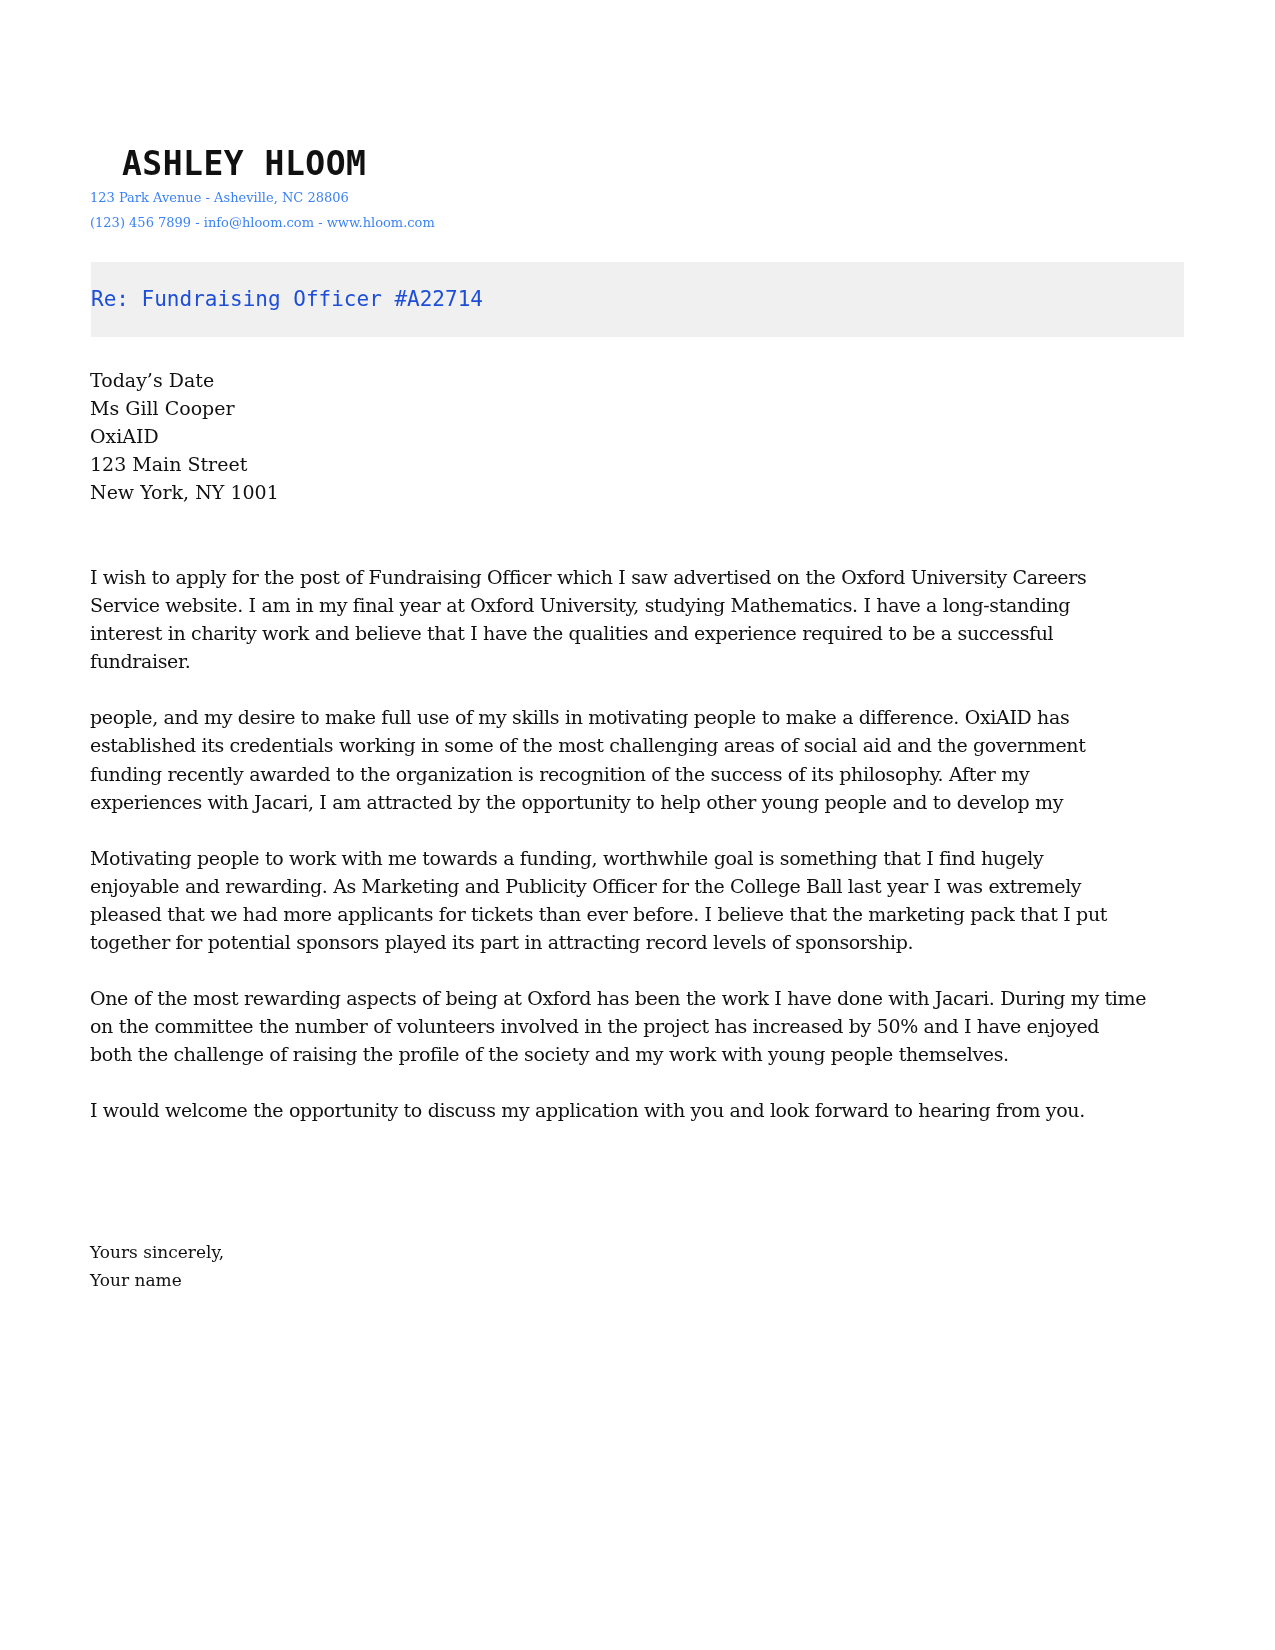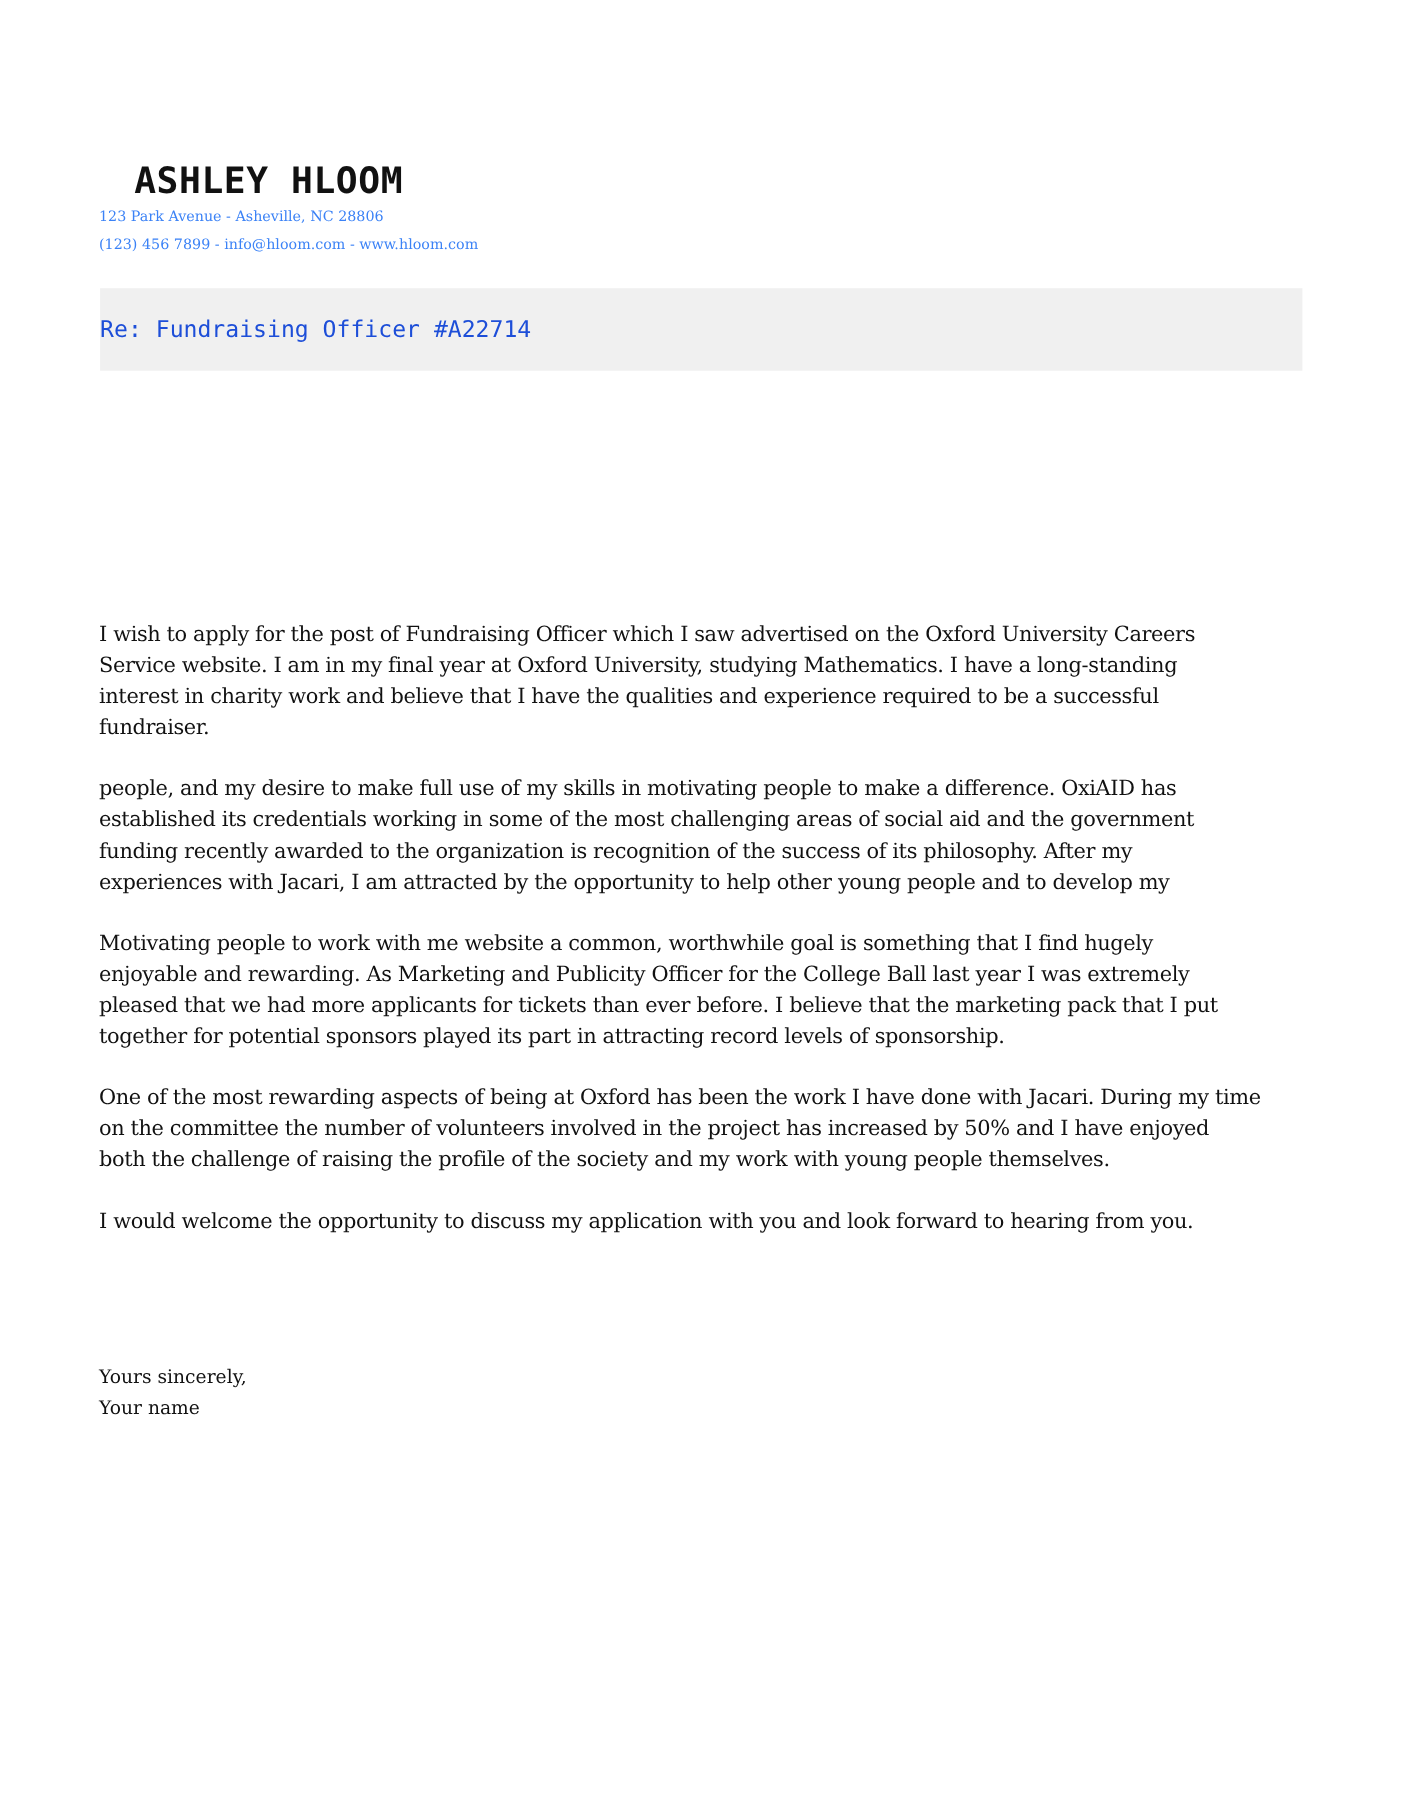--- a/index.html
+++ b/index.html
@@ -53,36 +53,43 @@
 
   <div class="contact">
     <div>123 Park Avenue - Asheville, NC 28806</div>
     <div>(123) 456 7899 - info@hloom.com - www.hloom.com</div>
   </div>
 
   <div class="re-box">
     <div class="re-text">Re: Fundraising Officer #A22714</div>
   </div>
 
+  <div class="recipient">
+    <div>Today’s Date</div>
+    <div>Ms Gill Cooper</div>
+    <div>OxiAID</div>
+    <div>123 Main Street</div>
+    <div>New York, NY 1001</div>
+  </div>
 
   <div class="body-text">
     <p class="para">
       <span class="ln">I wish to apply for the post of Fundraising Officer which I saw advertised on the Oxford University Careers</span>
       <span class="ln">Service website. I am in my final year at Oxford University, studying Mathematics. I have a long-standing</span>
       <span class="ln">interest in charity work and believe that I have the qualities and experience required to be a successful</span>
       <span class="ln">fundraiser.</span>
     </p>
     <p class="para">
       <span class="ln">people, and my desire to make full use of my skills in motivating people to make a difference. OxiAID has</span>
       <span class="ln">established its credentials working in some of the most challenging areas of social aid and the government</span>
       <span class="ln">funding recently awarded to the organization is recognition of the success of its philosophy. After my</span>
       <span class="ln">experiences with Jacari, I am attracted by the opportunity to help other young people and to develop my</span>
     </p>
     <p class="para">
-      <span class="ln">Motivating people to work with me website a common, worthwhile goal is something that I find hugely</span>
+      <span class="ln">Motivating people to work with me towards a funding, worthwhile goal is something that I find hugely</span>
       <span class="ln">enjoyable and rewarding. As Marketing and Publicity Officer for the College Ball last year I was extremely</span>
       <span class="ln">pleased that we had more applicants for tickets than ever before. I believe that the marketing pack that I put</span>
       <span class="ln">together for potential sponsors played its part in attracting record levels of sponsorship.</span>
     </p>
     <p class="para">
       <span class="ln">One of the most rewarding aspects of being at Oxford has been the work I have done with Jacari. During my time</span>
       <span class="ln">on the committee the number of volunteers involved in the project has increased by 50% and I have enjoyed</span>
       <span class="ln">both the challenge of raising the profile of the society and my work with young people themselves.</span>
     </p>
     <p class="para">

